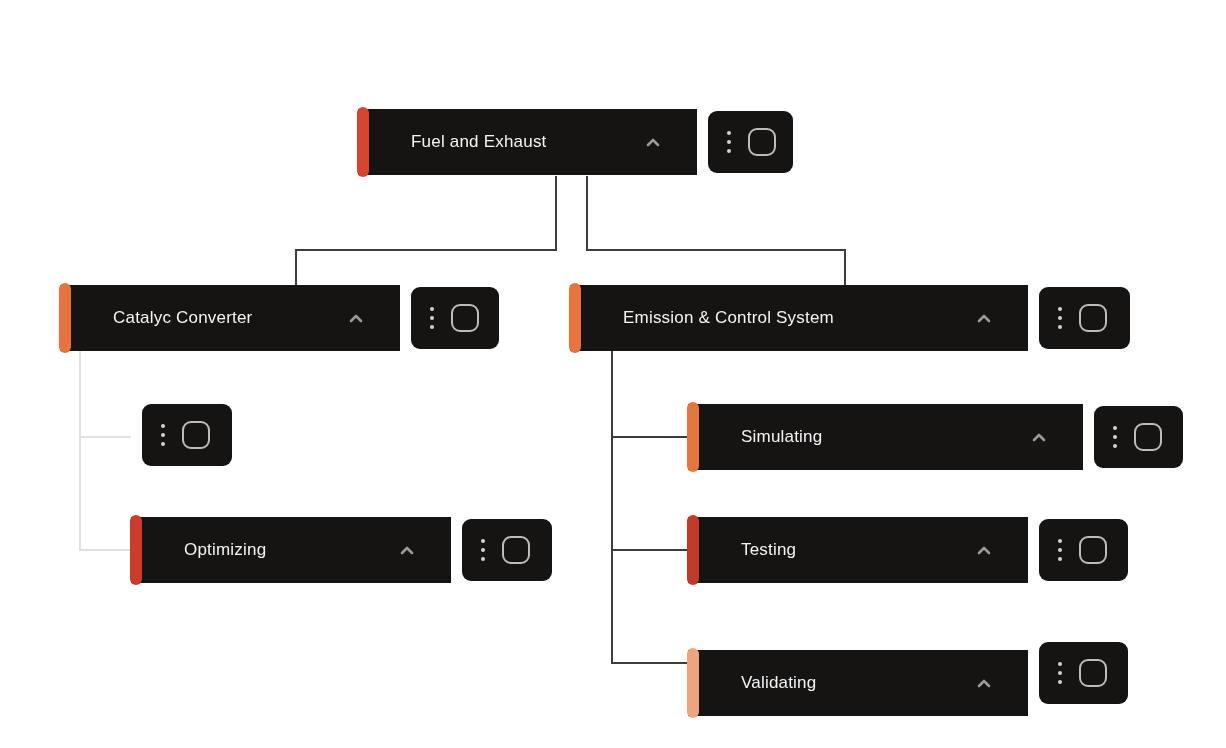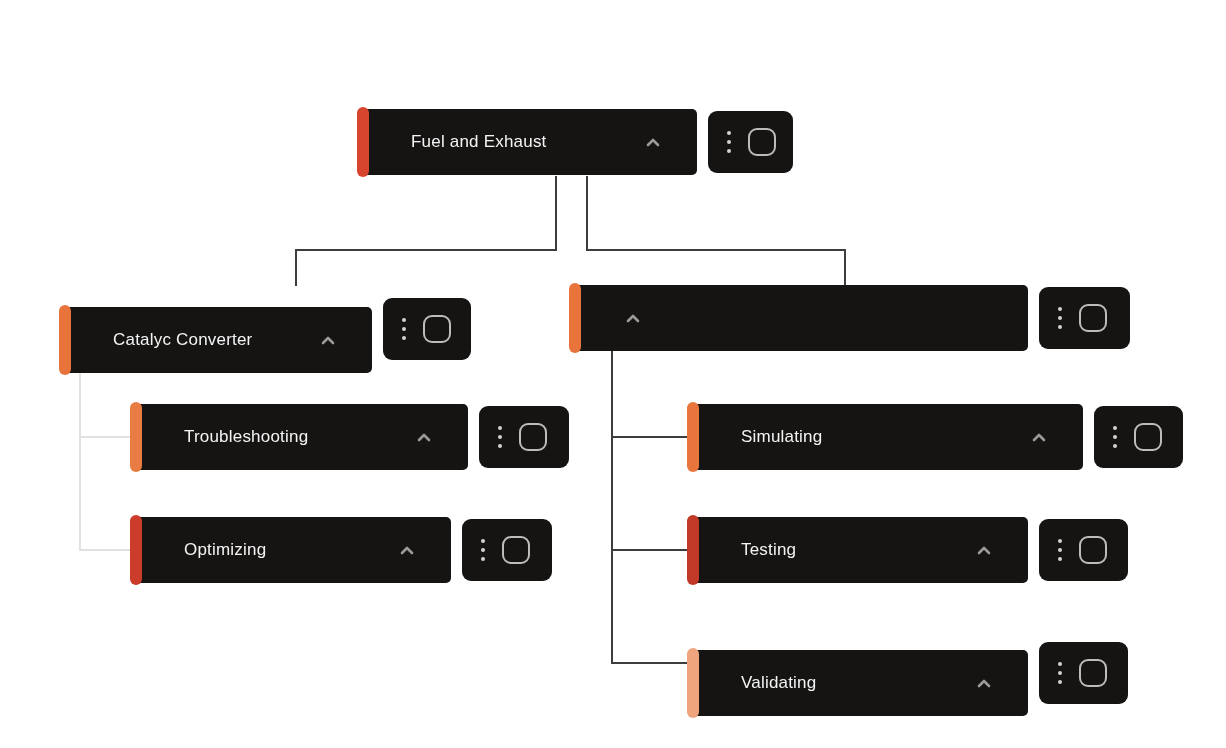--- a/index.html
+++ b/index.html
@@ -6,21 +6,21 @@
   body{
     width:1226px;height:748px;position:relative;background:#ffffff;
     font-family:"Liberation Sans",sans-serif;overflow:hidden;
   }
   
   .conn{position:absolute;background:#3d3d3d;}
   .conn.light{background:#e1e1e1;}
   
   .group{position:absolute;display:flex;align-items:center;}
   .node{
-    position:relative;height:66px;background:#161413;border-radius:5px;
+    position:relative;height:66px;background:#161413;border-radius:0;
     display:flex;align-items:center;justify-content:space-between;
     box-sizing:border-box;padding:0 34px 0 53px;
   }
   .accent{
     position:absolute;left:-1px;top:-2px;width:12px;height:70px;
     border-radius:7px;background:#e8743c;
   }
   .label{
     color:#f4f4f4;font-size:17px;letter-spacing:.2px;white-space:nowrap;
     user-select:none;
@@ -32,21 +32,21 @@
     padding:0 15px 0 19px;gap:17px;flex:none;
   }
   .dots{display:flex;flex-direction:column;gap:5px;cursor:pointer;}
   .dot{width:4px;height:4px;border-radius:50%;background:#d2d2d2;}
   .checkbox{
     width:28px;height:28px;border:2px solid #bcbcbc;border-radius:9px;
     box-sizing:border-box;background:transparent;cursor:pointer;flex:none;
   }
   
   .g-root{left:358px;top:109px;}           .g-root .node{width:339px;}      .g-root .menu{width:85px;}
-  .g-catalyc{left:60px;top:285px;}         .g-catalyc .node{width:312px;margin-top:22px;}   .g-catalyc .menu{width:88px;}
+  .g-catalyc{left:60px;top:285px;}         .g-catalyc .node{width:340px;}   .g-catalyc .menu{width:88px;}
   .g-emission{left:570px;top:285px;}       .g-emission .node{width:458px;}  .g-emission .menu{width:91px;}
   .g-trouble{left:131px;top:404px;}        .g-trouble .node{width:337px;}   .g-trouble .menu{width:90px;}
   .g-optimizing{left:131px;top:517px;}     .g-optimizing .node{width:320px;}.g-optimizing .menu{width:90px;}
   .g-simulating{left:688px;top:404px;}     .g-simulating .node{width:395px;}.g-simulating .menu{width:89px;}
   .g-testing{left:688px;top:517px;}        .g-testing .node{width:340px;align-items:center;}   .g-testing .menu{width:89px;}
   .g-validating{left:688px;top:630px;}     .g-validating .node{width:340px;margin-top:20px;}.g-validating .menu{width:89px;}
 </style>
 </head>
 <body>
 
@@ -102,46 +102,38 @@
         <span class="dot"></span>
         <span class="dot"></span>
       </span>
     <span class="checkbox"></span>
   </div>
 </div>
 
 <div class="group g-emission">
   <div class="node">
     <span class="accent" style="background: rgb(232, 116, 60);"></span>
+    <span class="label">Emission &amp; Control System</span>
     <span class="chevron">
       <svg width="18" height="18" viewBox="0 0 18 18">
           <polyline points="4,12 9,7 14,12" fill="none" stroke="#9a9a9a" stroke-width="2.6" stroke-linecap="round" stroke-linejoin="round"></polyline>
         </svg>
     </span>
   </div>
   <div class="menu">
     <span class="dots">
         <span class="dot"></span>
         <span class="dot"></span>
         <span class="dot"></span>
       </span>
     <span class="checkbox"></span>
   </div>
 </div>
 
 <div class="group g-trouble">
-  <div class="node">
-    <span class="accent" style="background: rgb(233, 124, 66);"></span>
-    <span class="label">Troubleshooting</span>
-    <span class="chevron">
-      <svg width="18" height="18" viewBox="0 0 18 18">
-          <polyline points="4,12 9,7 14,12" fill="none" stroke="#9a9a9a" stroke-width="2.6" stroke-linecap="round" stroke-linejoin="round"></polyline>
-        </svg>
-    </span>
-  </div>
   <div class="menu">
     <span class="dots">
         <span class="dot"></span>
         <span class="dot"></span>
         <span class="dot"></span>
       </span>
     <span class="checkbox"></span>
   </div>
 </div>
 

